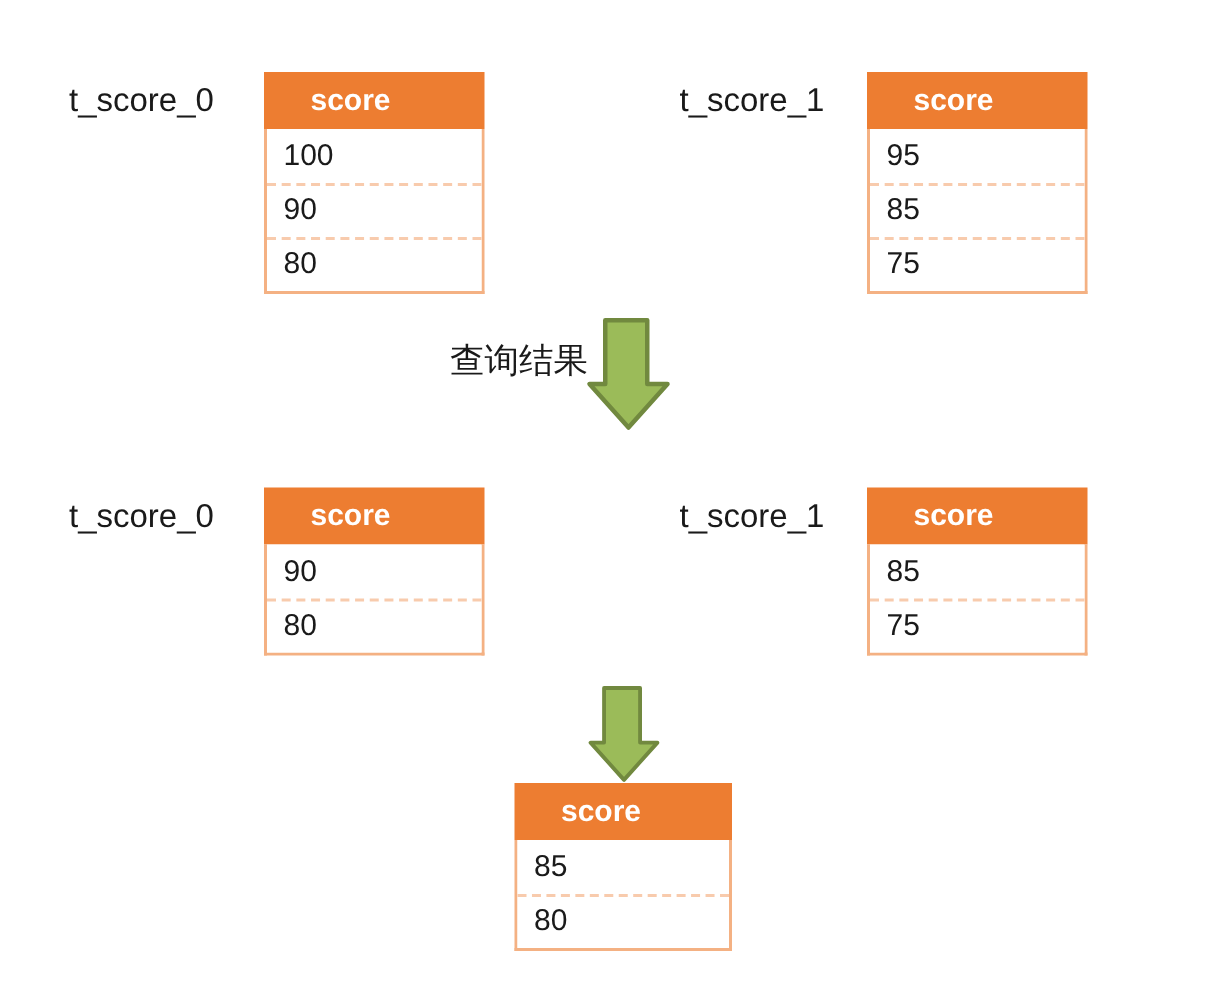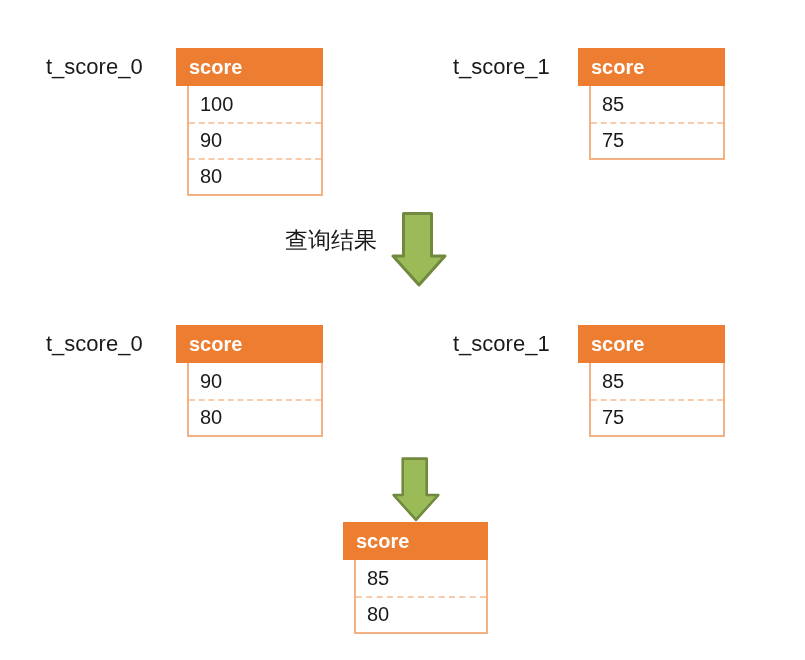--- a/index.html
+++ b/index.html
@@ -24,43 +24,42 @@
     font-size:22px;
     line-height:26px;
     color:var(--text);
     white-space:nowrap;
   }
   .table{position:absolute;background:#fff;}
   .thead{
     height:38px;line-height:38px;
     background:var(--header_bg);
     color:#ffffff;font-weight:700;font-size:20px;
-    padding-left:13px;
+    padding-left:31px;
   }
   .tbody{
     border:2px solid var(--table_border);
     border-top:none;
-    margin-left:11px;
   }
   .trow{
     height:36px;line-height:36px;
     font-size:20px;
     padding-left:11px;
     background:#fff;
     box-sizing:border-box;
   }
   .trow + .trow{
     border-top:2px dashed var(--row_divider);
     line-height:33px;
   }
   .step-label{
     position:absolute;
     font-size:23px;
     line-height:28px;
-    text-align:center;
+    text-align:right;
     color:var(--text);
     white-space:nowrap;
   }
   .arrow{position:absolute;z-index:2;}
   .arrow polygon{
     fill:var(--arrow_fill);
     stroke:var(--arrow_stroke);
     stroke-width:3;
     stroke-linejoin:round;
   }
@@ -79,20 +78,21 @@
       <div class="trow">90</div>
       <div class="trow">80</div>
     </div>
   </div>
 
   <div class="tlabel" style="left:453px;top:54px;">t_score_1</div>
 
   <div class="table" style="left:578px;top:48px;width:147px;">
     <div class="thead">score</div>
     <div class="tbody">
+      <div class="trow">95</div>
       <div class="trow">85</div>
       <div class="trow">75</div>
     </div>
   </div>
 
   <div class="step-label" style="left:270px;top:226px;width:122px;">查询结果</div>
 
   <svg class="arrow" style="left:391px;top:212px;" width="56" height="75" viewBox="0 0 56 75">
     <polygon points="12.5,1.5 40.5,1.5 40.5,44 54,44 28,73 2,44 12.5,44"></polygon>
   </svg>

